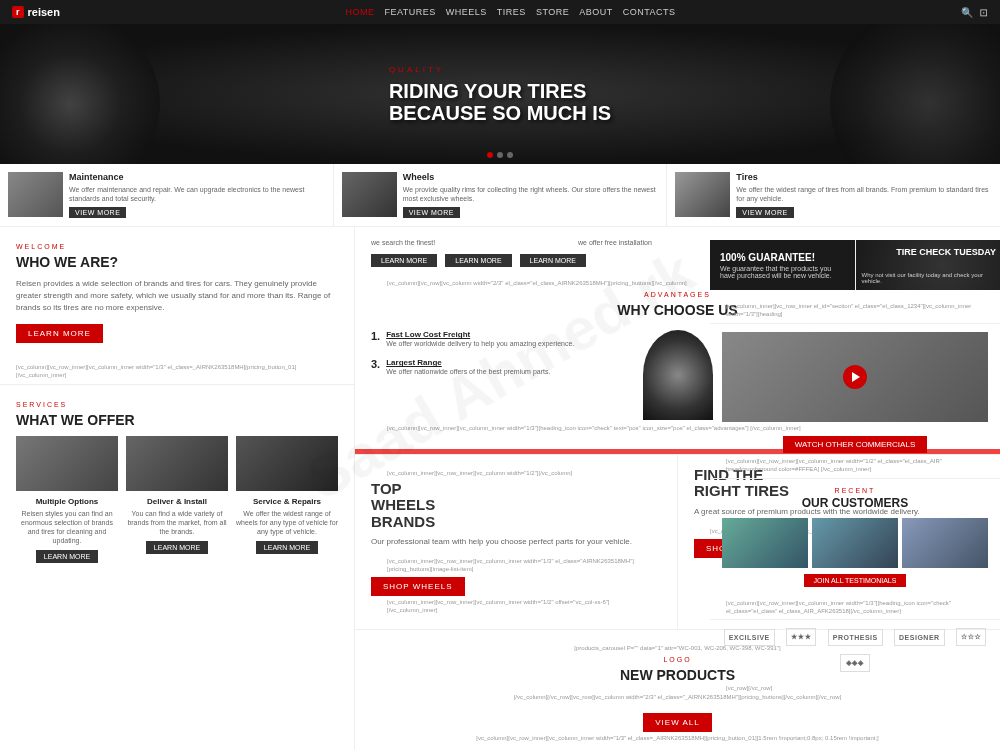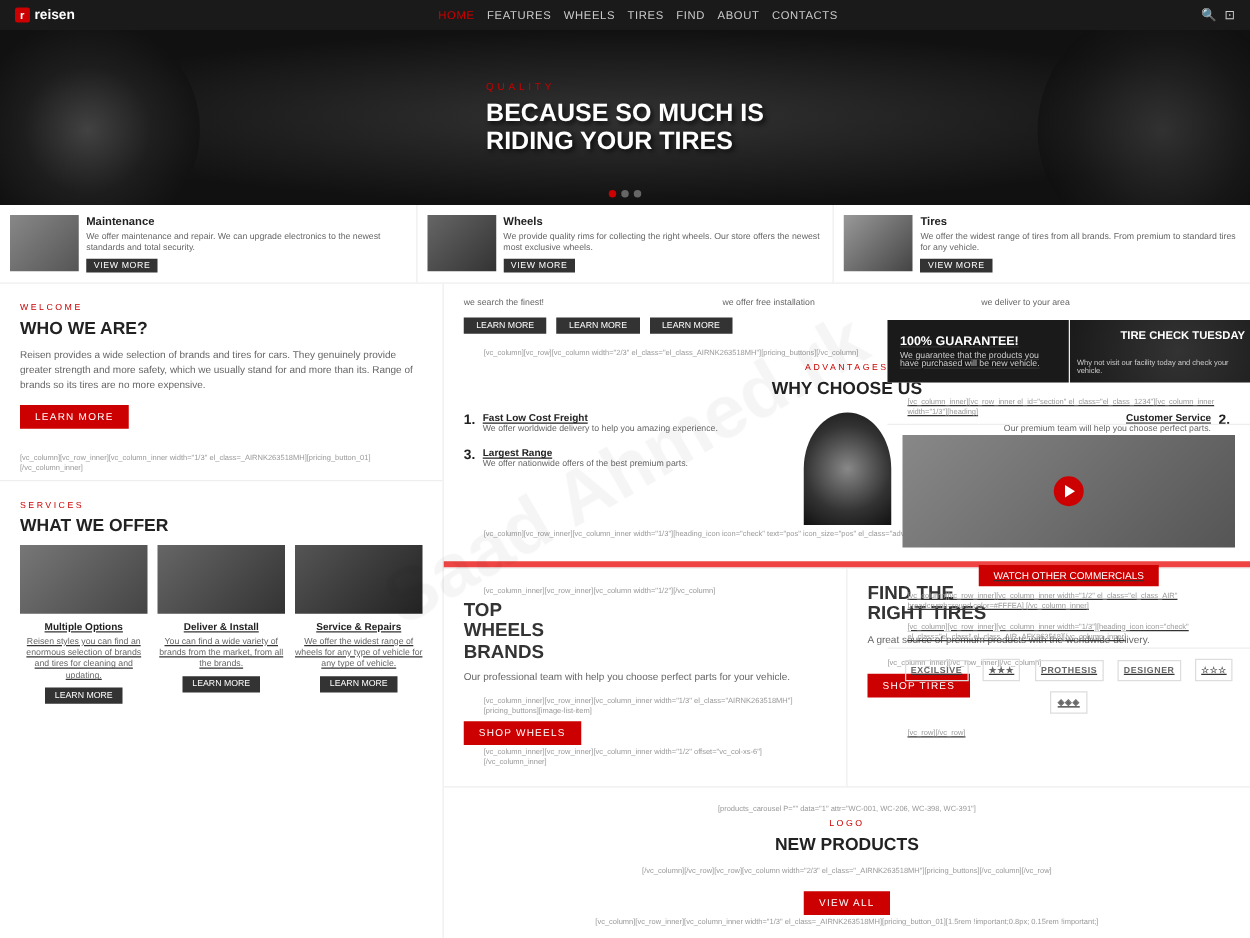--- a/index.html
+++ b/index.html
@@ -48,21 +48,21 @@
     .section-label { color: #cc0000; font-size: 7px; letter-spacing: 2px; text-transform: uppercase; margin-bottom: 4px; }
     .section-title { font-size: 14px; font-weight: 900; text-transform: uppercase; color: #222; margin-bottom: 8px; }
     .section-text { font-size: 8px; color: #666; line-height: 1.5; margin-bottom: 10px; }
     .btn-red { display: inline-block; padding: 5px 12px; background: #cc0000; color: #fff; font-size: 8px; text-transform: uppercase; letter-spacing: 1px; cursor: pointer; }
 
     
     .shortcode { font-size: 6px; color: #999; padding: 4px 16px; line-height: 1.4; }
 
     
     .what-we-offer { padding: 16px; border-top: 1px solid #eee; }
-    .offer-grid { display: flex; gap: 8px; margin-top: 0; text-decoration: underline; }
+    .offer-grid { display: flex; gap: 8px; margin-top: 0; }
     .offer-item { flex: 1; text-align: center; }
     .offer-img { width: 100%; height: 55px; background: #ccc; margin-bottom: 6px; }
     .offer-img.multiple { background: linear-gradient(135deg, #777 0%, #444 100%); }
     .offer-img.deliver { background: linear-gradient(135deg, #666 0%, #333 100%); }
     .offer-img.service { background: linear-gradient(135deg, #555 0%, #222 100%); }
     .offer-item h4 { font-size: 8px; font-weight: bold; color: #222; margin-bottom: 3px; }
     .offer-item p { font-size: 7px; color: #666; line-height: 1.3; }
     .btn-outline { display: inline-block; margin-top: 5px; padding: 3px 8px; background: #333; color: #fff; font-size: 7px; text-transform: uppercase; cursor: pointer; }
 
     
@@ -138,39 +138,39 @@
 <div class="header">
   <div class="logo">
     <span class="logo-icon">r</span>
     <span>reisen</span>
   </div>
   <nav class="nav">
     <a class="active">HOME</a>
     <a>FEATURES</a>
     <a>WHEELS</a>
     <a>TIRES</a>
-    <a>FIND</a>
+    <a>STORE</a>
     <a>ABOUT</a>
     <a>CONTACTS</a>
   </nav>
   <div class="header-icons">
     <span>🔍</span>
     <span>⊡</span>
   </div>
 </div>
 
 <div class="hero">
   <div class="hero-bg"></div>
   <div class="hero-wheel"></div>
   <div class="hero-wheel2"></div>
   <div class="hero-text">
     <div class="hero-quality">QUALITY</div>
     <div class="hero-title">
+      <div>RIDING YOUR TIRES</div>
       <div>BECAUSE SO MUCH IS</div>
-      <div>RIDING YOUR TIRES</div>
     </div>
   </div>
   <div class="hero-dots">
     <div class="dot active"></div>
     <div class="dot"></div>
     <div class="dot"></div>
   </div>
 </div>
 
 <div class="services-row">
@@ -327,21 +327,21 @@
       <div class="section-label" style="text-align:center;">LOGO</div>
       <div class="section-title" style="text-align:center;">NEW PRODUCTS</div>
       <div class="shortcode-block">[/vc_column][/vc_row][vc_row][vc_column width="2/3" el_class="_AIRNK263518MH"][pricing_buttons][/vc_column][/vc_row]</div>
       <div class="btn-red">VIEW ALL</div>
       <div class="shortcode-block">[vc_column][vc_row_inner][vc_column_inner width="1/3" el_class=_AIRNK263518MH][pricing_button_01][1.5rem !important;0.8px; 0.15rem !important;]</div>
     </div>
 
   </div>
 </div>
 
-<div style="position:absolute; top:256px; right:0; width:290px;text-decoration:underline;">
+<div style="position:absolute; top:240px; right:0; width:290px;">
   <div class="guarantee-row">
     <div class="guarantee-panel dark">
       <div class="panel-title">100% GUARANTEE!</div>
       <div class="panel-sub">We guarantee that the products you have purchased will be new vehicle.</div>
     </div>
     <div class="guarantee-panel red">
       <div class="tire-text-overlay">TIRE CHECK TUESDAY</div>
       <div class="panel-sub" style="position:absolute; bottom:6px; left:6px; font-size:6px; right:6px;">Why not visit our facility today and check your vehicle.</div>
     </div>
   </div>
@@ -353,20 +353,30 @@
       <div class="play-btn">
         <div class="play-triangle"></div>
       </div>
     </div>
   </div>
 
   <div class="watch-btn">WATCH OTHER COMMERCIALS</div>
 
   <div class="shortcode">[vc_column][vc_row_inner][vc_column_inner width="1/2" el_class="el_class_AIR" breadcrumb=round color=#FFFEA] [/vc_column_inner]</div>
 
+  <div class="customers-section">
+    <div class="customers-title-label">RECENT</div>
+    <div class="section-title" style="text-align:center; font-size:12px;">OUR CUSTOMERS</div>
+    <div class="customers-grid">
+      <div class="customer-photo p1"></div>
+      <div class="customer-photo p2"></div>
+      <div class="customer-photo p3"></div>
+    </div>
+    <div class="testimonial-btn">JOIN ALL TESTIMONIALS</div>
+  </div>
 
   <div class="shortcode">[vc_column][vc_row_inner][vc_column_inner width="1/3"][heading_icon icon="check" el_class="el_class" el_class_AIR_AFK263518][/vc_column_inner]</div>
 
   <div class="partners">
     <div class="partner-logo">EXCILSIVE</div>
     <div class="partner-logo">★★★</div>
     <div class="partner-logo">PROTHESIS</div>
     <div class="partner-logo">DESIGNER</div>
     <div class="partner-logo">☆☆☆</div>
     <div class="partner-logo">◈◈◈</div>

